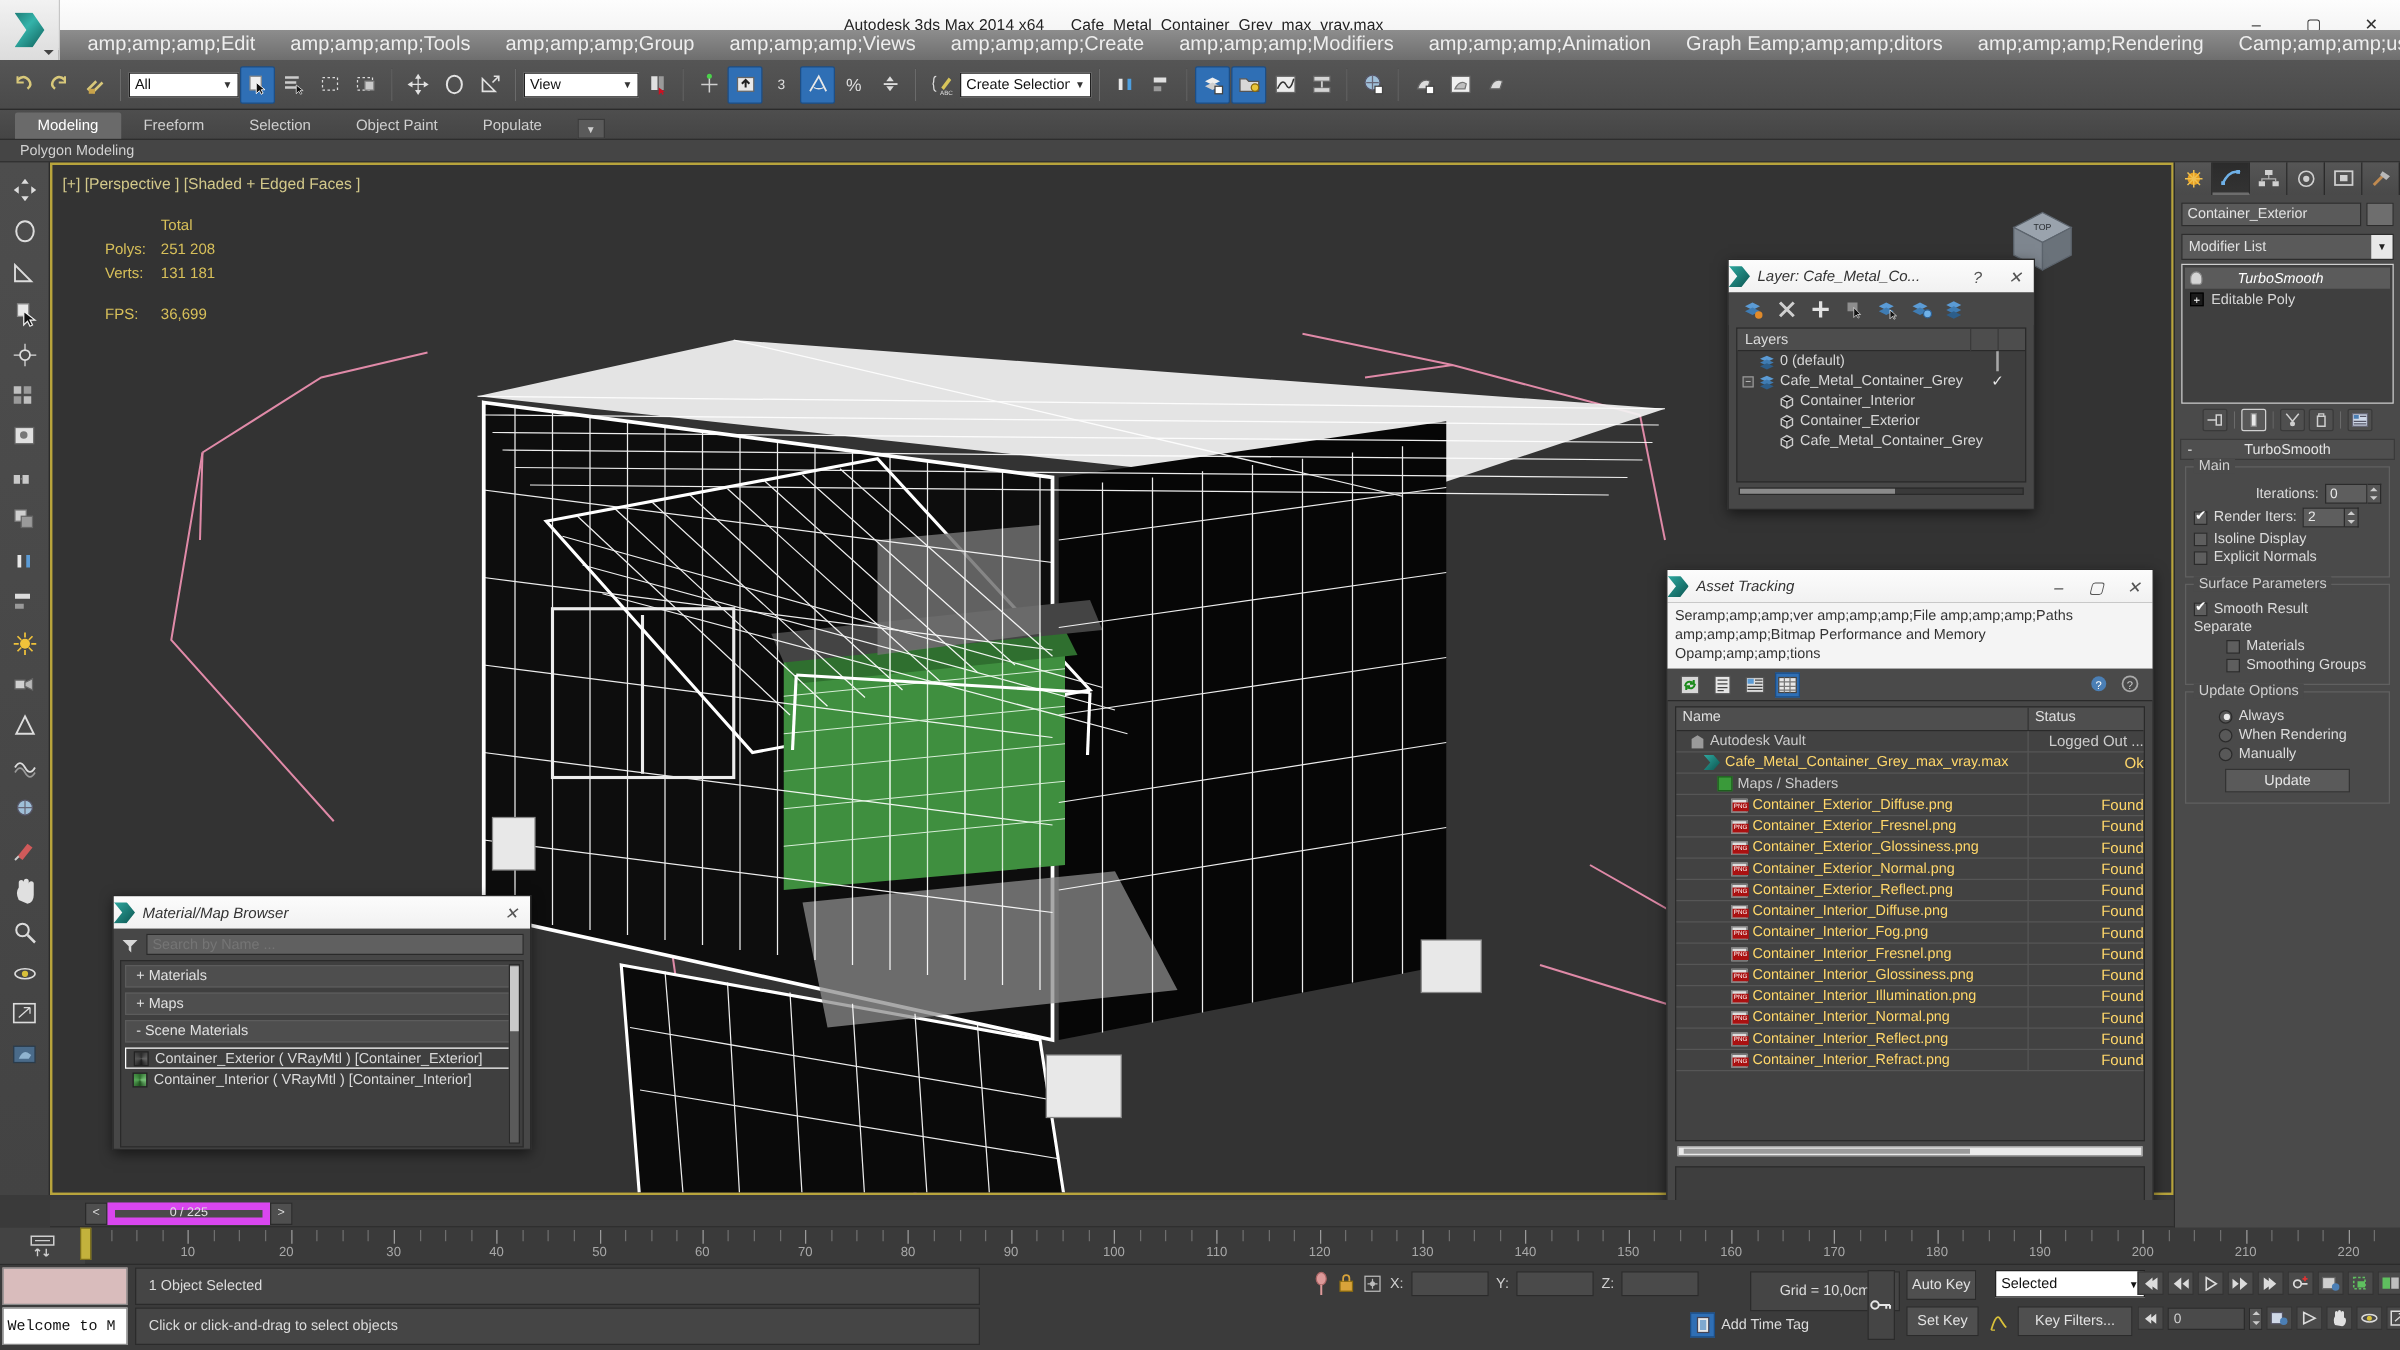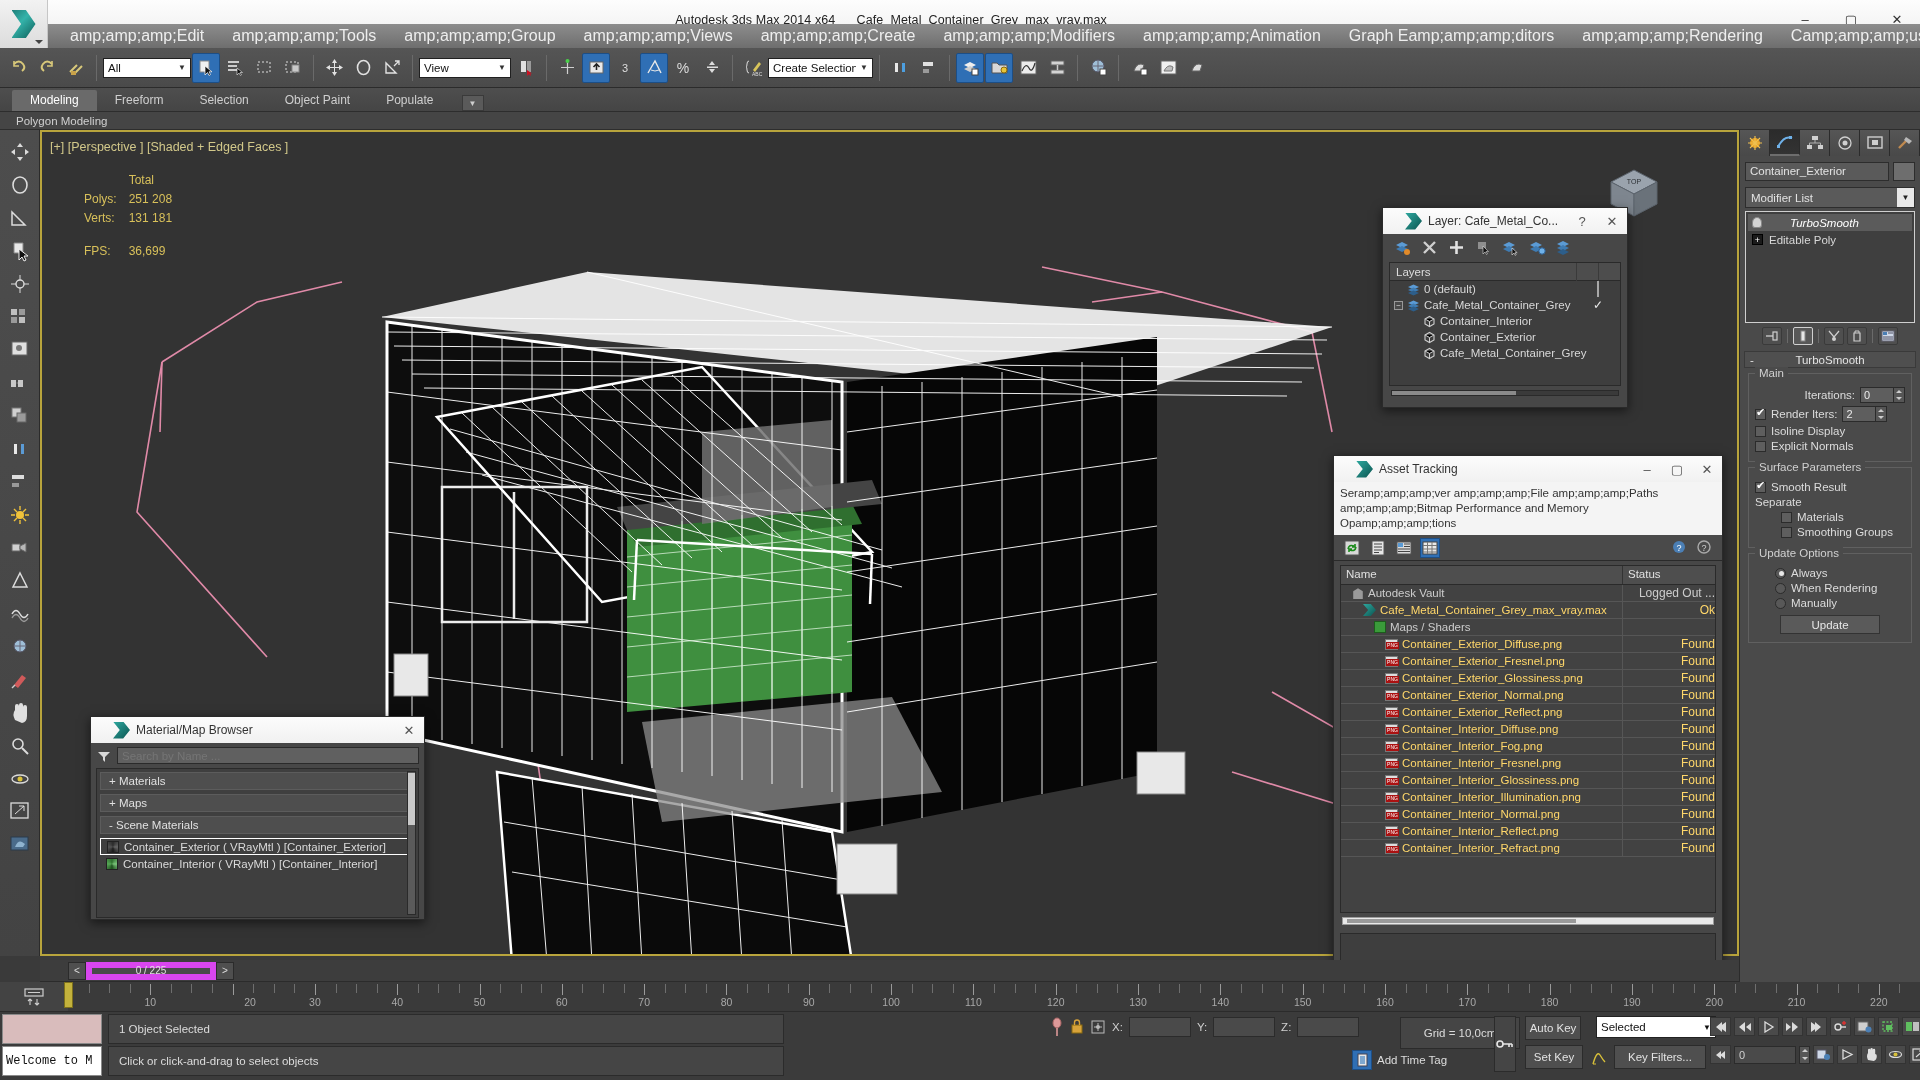--- a/index.html
+++ b/index.html
@@ -154,21 +154,21 @@
   .rd.on:after{ content:""; position:absolute; left:2.5px; top:2.5px; width:5px;height:5px;
        border-radius:50%; background:#e8e8e8;}
   .btn-upd{ margin:6px auto 2px; width:100px;height:19px; background:#5a5a5a;
             border:1px solid #333; display:flex;align-items:center;justify-content:center;
             font-size:11.5px; color:#e6e6e6;}
 
   
   .dlg { position:absolute; background:#474747; border:1px solid #2a2a2a;
          box-shadow:0 3px 10px rgba(0,0,0,.55); }
   .dlg-title{ height:26px; background:linear-gradient(#fcfcfc,#f1f1f1);
-              display:flex; align-items:center; padding-left:22px; color:#333; font-size:12px;}
+              display:flex; align-items:center; padding-left:0; color:#333; font-size:12px;font-style:italic;}
   .dlg-ico{ width:17px;height:17px; margin-right:6px;
       background:linear-gradient(135deg,#2ea89f,#0c5450);
       clip-path:polygon(0 0,60% 0,100% 50%,60% 100%,0 100%,40% 50%);}
   .dlg-title .t{ flex:1; }
   .dlg-btn{ width:30px;height:26px; display:flex;align-items:center;justify-content:center;
             color:#555; font-size:13px;}
 
   
   #layer-dialog { left:1382px; top:207px; width:246px; height:201px; }
   .lay-tools{ height:26px; display:flex; align-items:center; gap:9px; padding-left:10px;
@@ -1414,21 +1414,21 @@
         <div class="tick" style="left: 1666.8px;"></div>
         <div class="tick" style="left: 1687.38px;"></div>
         <div class="tick" style="left: 1707.96px;"></div>
         <div class="tick maj" style="left: 1728.53px;"></div>
         <div class="tick" style="left: 1749.11px;"></div>
         <div class="tick" style="left: 1769.69px;"></div>
         <div class="tick" style="left: 1790.27px;"></div>
         <div class="tick maj" style="left: 1810.84px;"></div>
         <div class="tick" style="left: 1831.42px;"></div>
         <div class="tnum" style="left: 82.3111px;">10</div>
-        <div class="tnum" style="left: 182px;">20</div>
+        <div class="tnum" style="left: 161px;">20</div>
         <div class="tnum" style="left: 246.933px;">30</div>
         <div class="tnum" style="left: 329.244px;">40</div>
         <div class="tnum" style="left: 411.556px;">50</div>
         <div class="tnum" style="left: 493.867px;">60</div>
         <div class="tnum" style="left: 576.178px;">70</div>
         <div class="tnum" style="left: 658.489px;">80</div>
         <div class="tnum" style="left: 740.8px;">90</div>
         <div class="tnum" style="left: 823.111px;">100</div>
         <div class="tnum" style="left: 905.422px;">110</div>
         <div class="tnum" style="left: 987.733px;">120</div>

